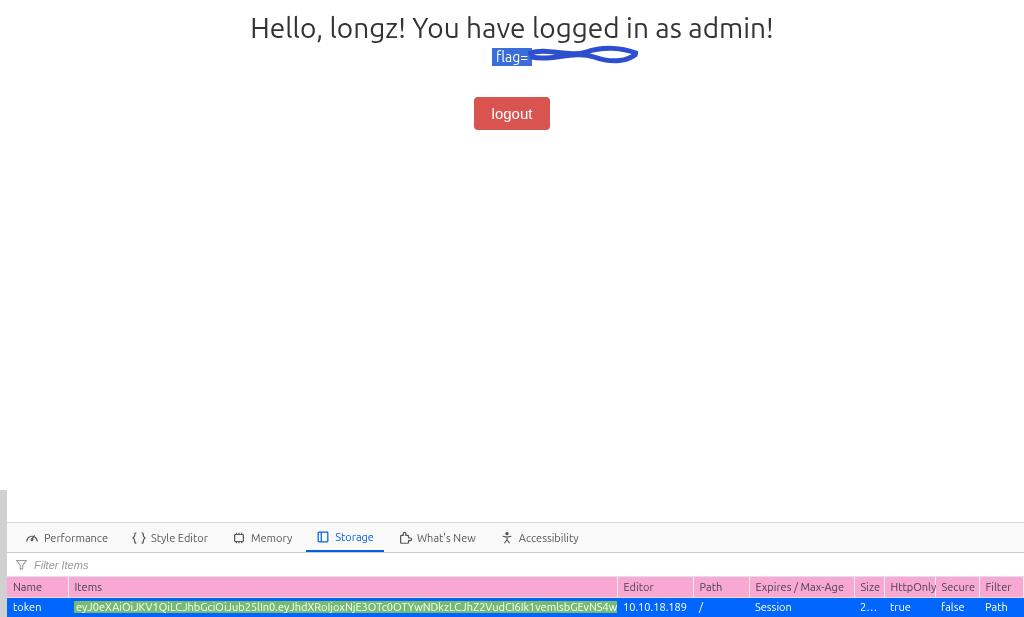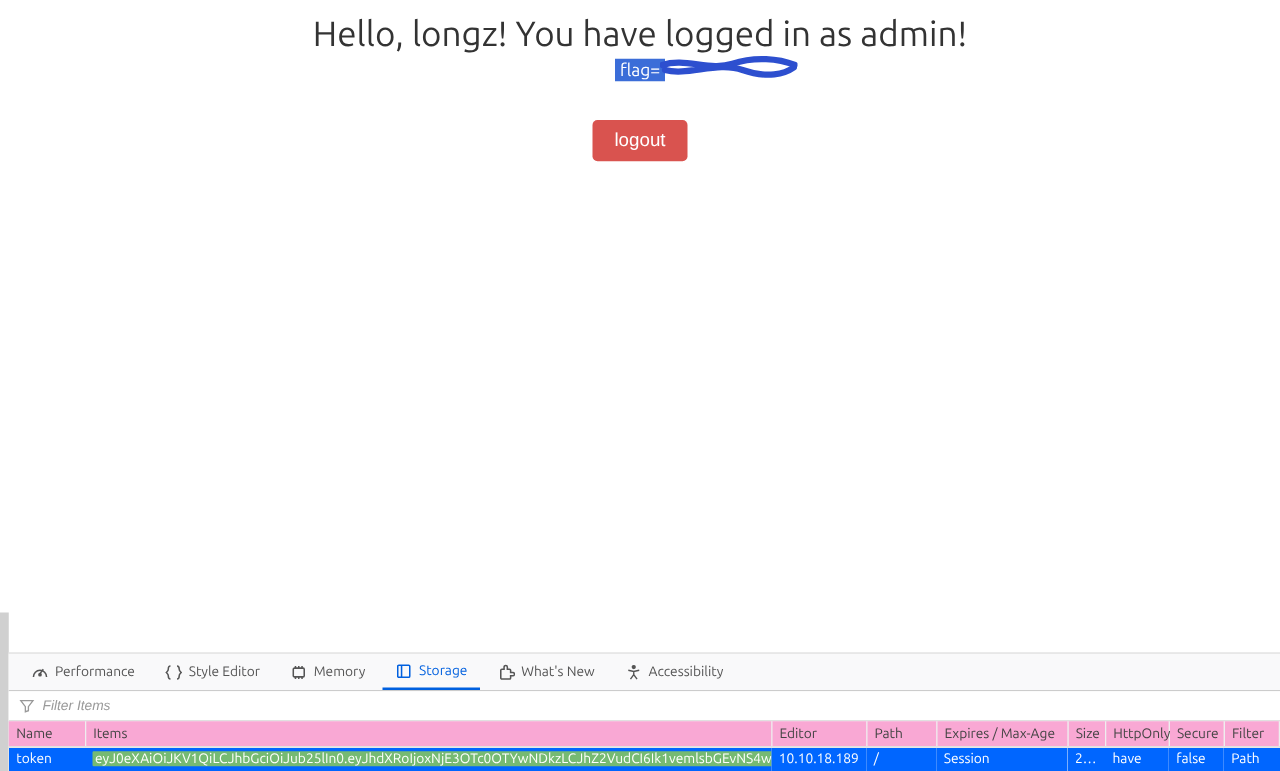--- a/index.html
+++ b/index.html
@@ -163,19 +163,19 @@
       </tr>
     </thead>
     <tbody>
       <tr class="dt-row-selected">
         <td>token</td>
         <td><span class="dt-value-highlight">eyJ0eXAiOiJKV1QiLCJhbGciOiJub25lIn0.eyJhdXRoIjoxNjE3OTc0OTYwNDkzLCJhZ2VudCI6Ik1vemlsbGEvNS4wIChYM…</span></td>
         <td>10.10.18.189</td>
         <td>/</td>
         <td>Session</td>
         <td style="">220</td>
-        <td>have</td>
+        <td>true</td>
         <td>false</td>
         <td>Path</td>
       </tr>
     </tbody>
   </table>
 </div>
 
 </body></html>

